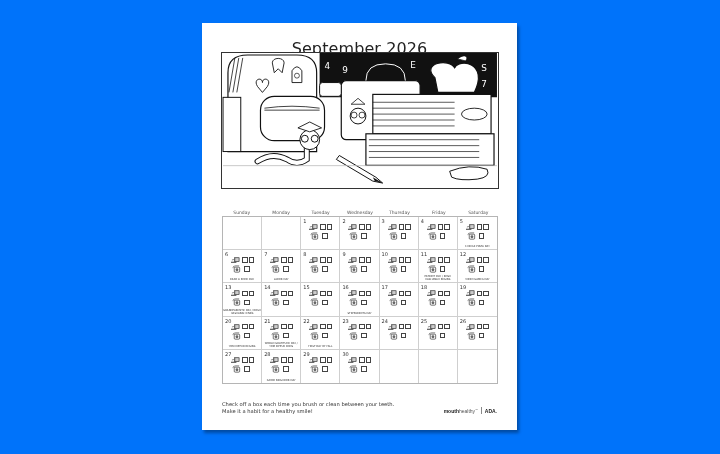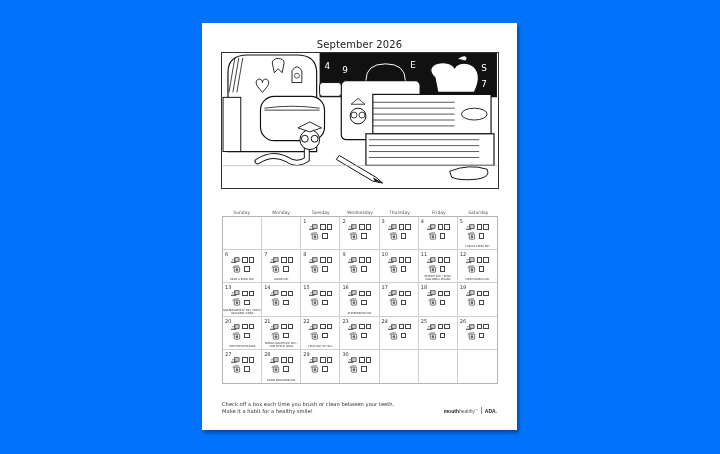--- a/index.html
+++ b/index.html
@@ -5,21 +5,21 @@
   * { box-sizing: border-box; margin: 0; padding: 0; }
   html, body { width: 720px; height: 454px; overflow: hidden; }
   body { background: #0073fa; font-family: "Liberation Sans", sans-serif; position: relative; }
   .page {
     position: absolute; left: 202px; top: 23px; width: 315px; height: 407px;
     background: #ffffff;
     box-shadow: 2px 3px 3px rgba(0,0,0,0.35);
   }
   .title {
     position: absolute; left: 0; top: 16px; width: 100%;
-    text-align: center; font-size: 10px; color: #222; letter-spacing: 0.1px;
+    text-align: center; font-size: 16px; color: #222; letter-spacing: 0.1px;
     font-family: "DejaVu Sans", sans-serif;
   }
   .illus {
     position: absolute; left: 19px; top: 29px; width: 278px; height: 137px;
     border: 1px solid #333; overflow: hidden; background: #fff;
   }
   .illus svg { display: block; width: 100%; height: 100%; }
   .dow {
     position: absolute; left: 20px; top: 186px; width: 276px; height: 8px;
     display: grid; grid-template-columns: repeat(7, 1fr);

